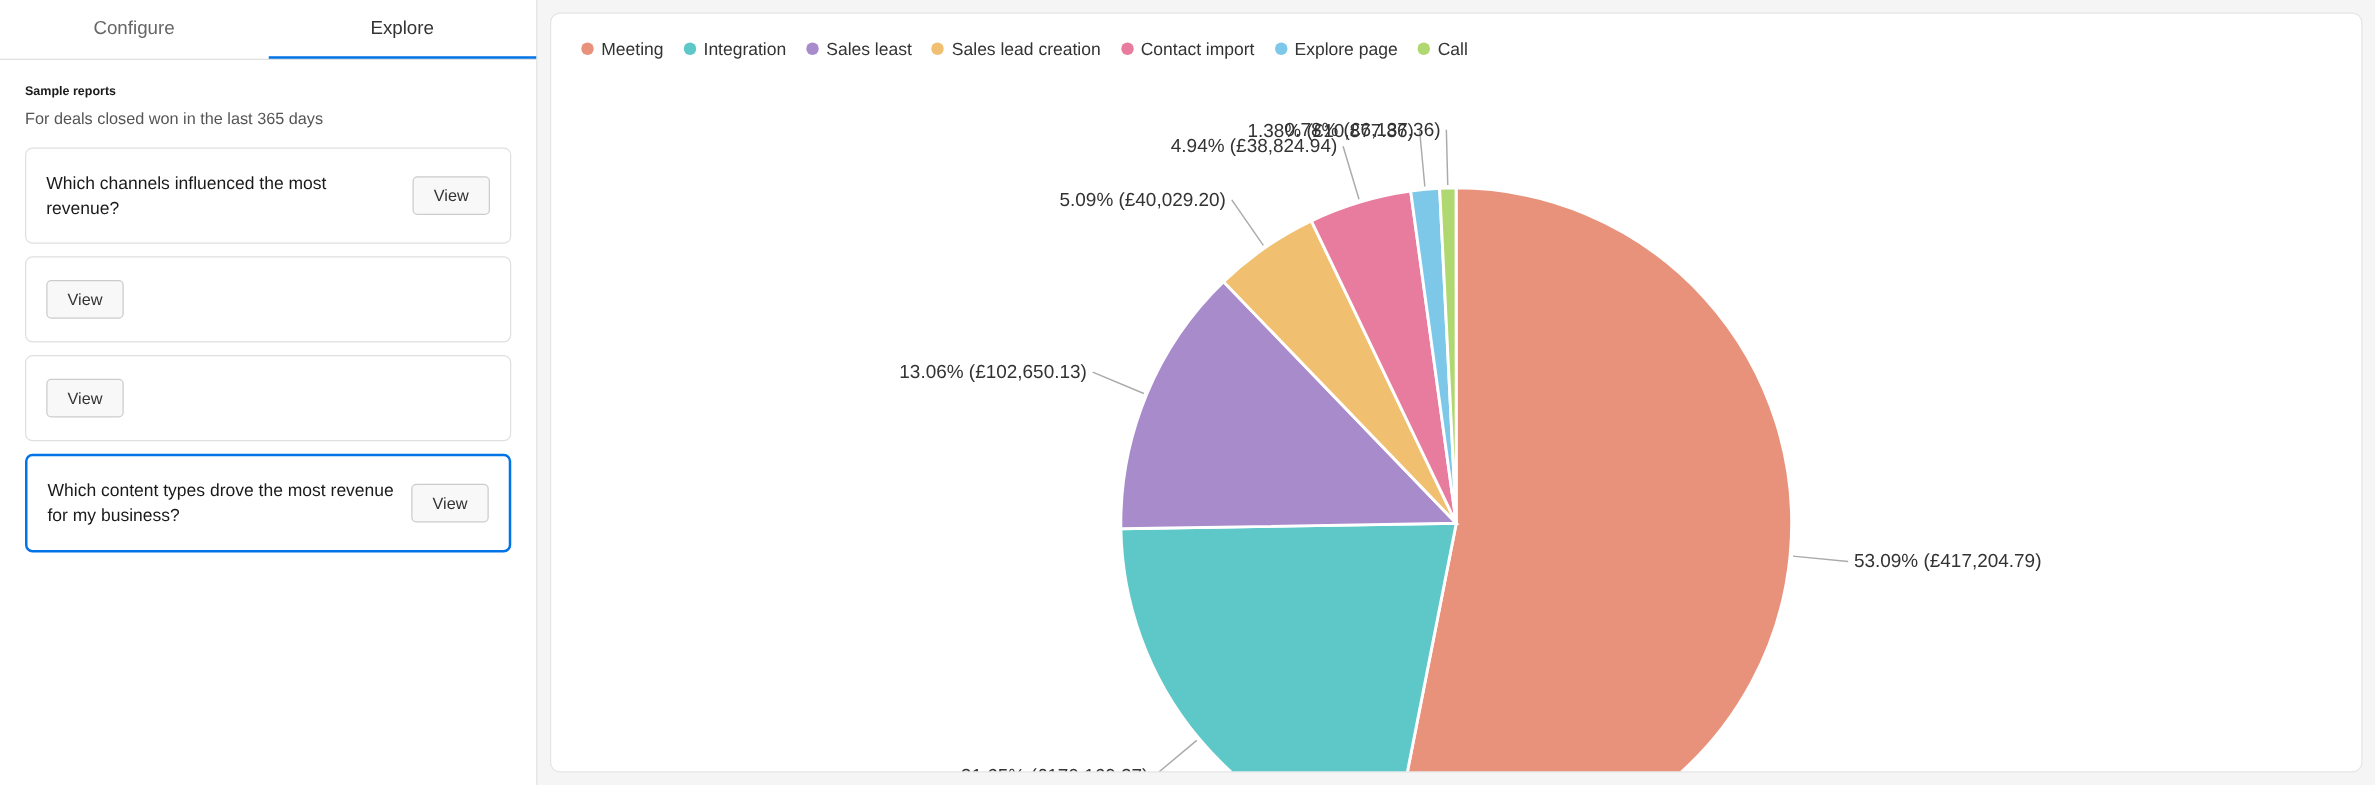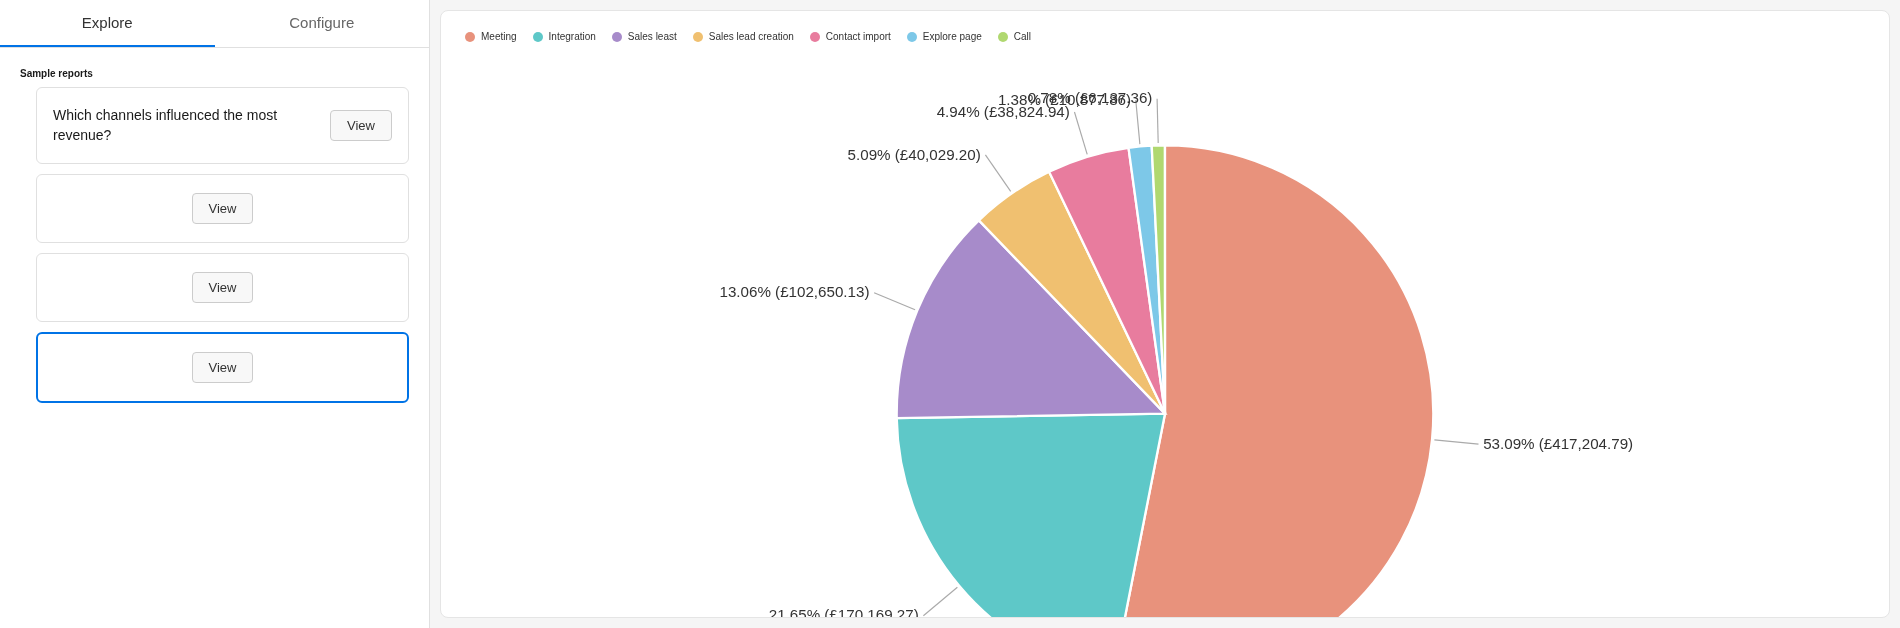--- a/index.html
+++ b/index.html
@@ -66,23 +66,22 @@
       margin-bottom: 16px;
     }
 
     .report-card {
       border: 1px solid #e0e0e0;
       border-radius: 6px;
       padding: 18px 16px;
       margin-bottom: 10px;
       display: flex;
       align-items: center;
-      justify-content: center;
+      justify-content: space-between;
       background: #fff;
-      margin-left: 16px;
     }
 
     .report-card.active-card {
       border: 2px solid #0073e6;
     }
 
     .report-card-text {
       font-size: 14px;
       color: #1a1a1a;
       line-height: 1.4;
@@ -118,21 +117,21 @@
       display: flex;
       flex-wrap: wrap;
       gap: 16px;
       margin-bottom: 10px;
     }
 
     .legend-item {
       display: flex;
       align-items: center;
       gap: 6px;
-      font-size: 10px;
+      font-size: 14px;
       color: #333;
     }
 
     .legend-dot {
       width: 10px;
       height: 10px;
       border-radius: 50%;
       flex-shrink: 0;
     }
 
@@ -142,40 +141,42 @@
       display: flex;
       align-items: center;
       justify-content: center;
     }
   </style>
 </head>
 <body>
 
 <div class="sidebar">
   <div class="tabs">
+    <button class="tab">Configure</button>
     <button class="tab active">Explore</button>
-    <button class="tab">Configure</button>
   </div>
   <div class="sidebar-body">
     <div class="section-title">Sample reports</div>
+    <div class="section-subtitle">For deals closed won in the last 365 days</div>
 
     <div class="report-card">
       <div class="report-card-text">Which channels influenced the most revenue?</div>
       <button class="view-btn">View</button>
     </div>
 
     <div class="report-card">
       <button class="view-btn">View</button>
     </div>
 
     <div class="report-card">
       <button class="view-btn">View</button>
     </div>
 
     <div class="report-card active-card">
+      <div class="report-card-text">Which content types drove the most revenue for my business?</div>
       <button class="view-btn">View</button>
     </div>
   </div>
 </div>
 
 <div class="main">
   <div class="legend" id="legend-container">
       <div class="legend-item">
     <div class="legend-dot" style="background:#e8927c"></div>
     <span>Meeting</span>

